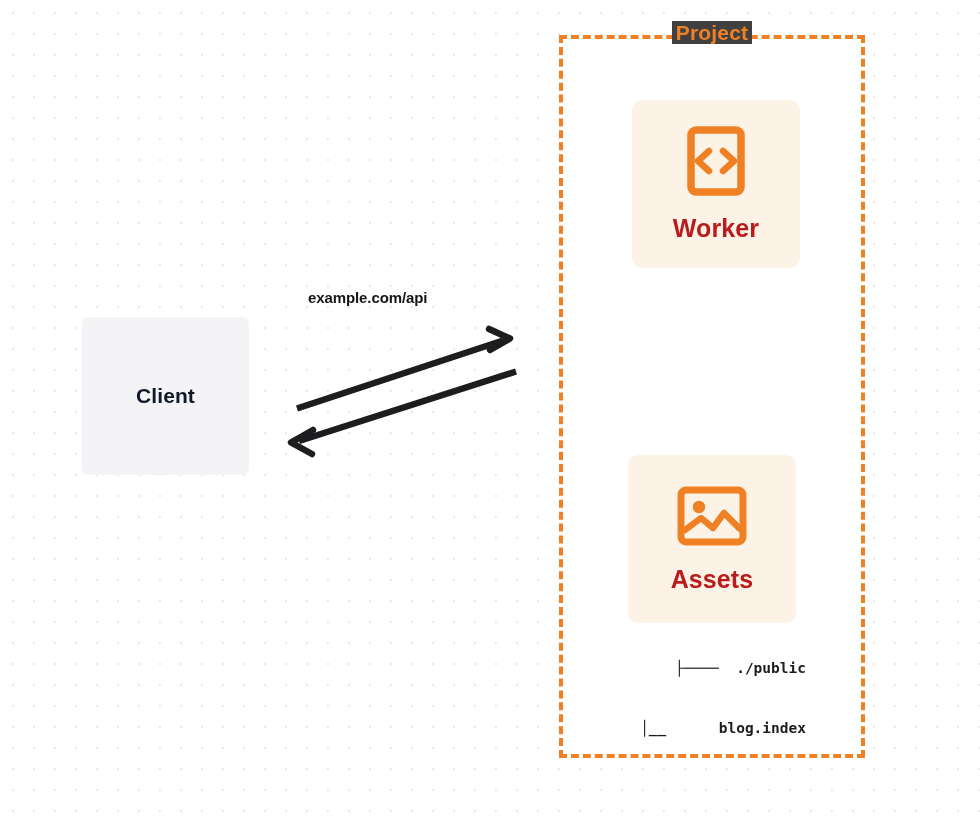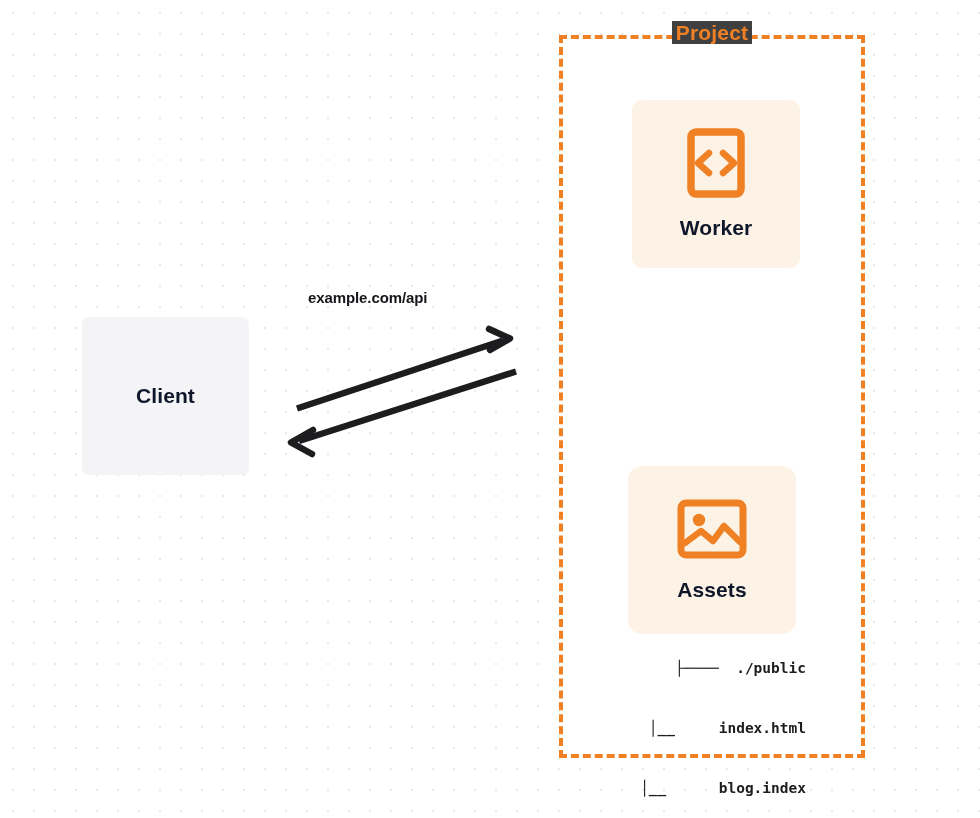--- a/index.html
+++ b/index.html
@@ -107,28 +107,28 @@
     display: flex;
     flex-direction: column;
     align-items: center;
     justify-content: center;
   }
   .service-card .card-icon {
     display: block;
     margin-bottom: 14px;
   }
   .service-card .card-label {
-    font-size: 21px;
+    font-size: 25px;
     font-weight: bold;
-    color: #0f172a;
+    color: #b91c1c;
     letter-spacing: 0.1px;
   }
 
   #worker-card { left: 632px; top: 100px; }
-  #assets-card { left: 628px; top: 466px; border-radius: 14px; }
+  #assets-card { left: 628px; top: 455px; }
 
   
   #file-tree {
     position: absolute;
     left: 606px;
     top: 618px;
     width: 200px;
     font-family: "DejaVu Sans Mono", "Liberation Mono", monospace;
     font-size: 14.5px;
     font-weight: bold;
@@ -185,16 +185,15 @@
       <rect x="4" y="5" width="62" height="52" rx="5" ry="5" stroke="#ef8124" stroke-width="7" fill="none"></rect>
       <circle cx="22" cy="22" r="6.2" fill="#ef8124"></circle>
       <polyline points="8,45 24,33 36,43 47,28 63,44" fill="none" stroke="#ef8124" stroke-width="6.5" stroke-linecap="round" stroke-linejoin="round"></polyline>
     </svg>
   </span>
   <span class="card-label">Assets</span>
 </div>
 
 <div id="file-tree">
   <span class="tree-row">├────  ./public</span>
-  <span class="tree-row">│__     index.html</span>
   <span class="tree-row">│__      blog.index</span>
   
 </div>
 
 </body></html>

